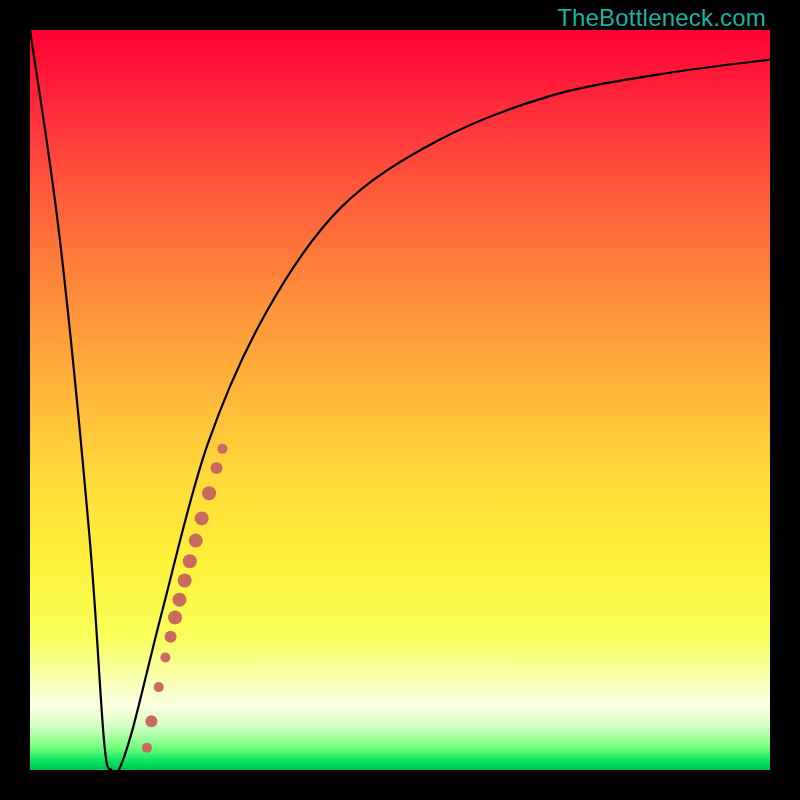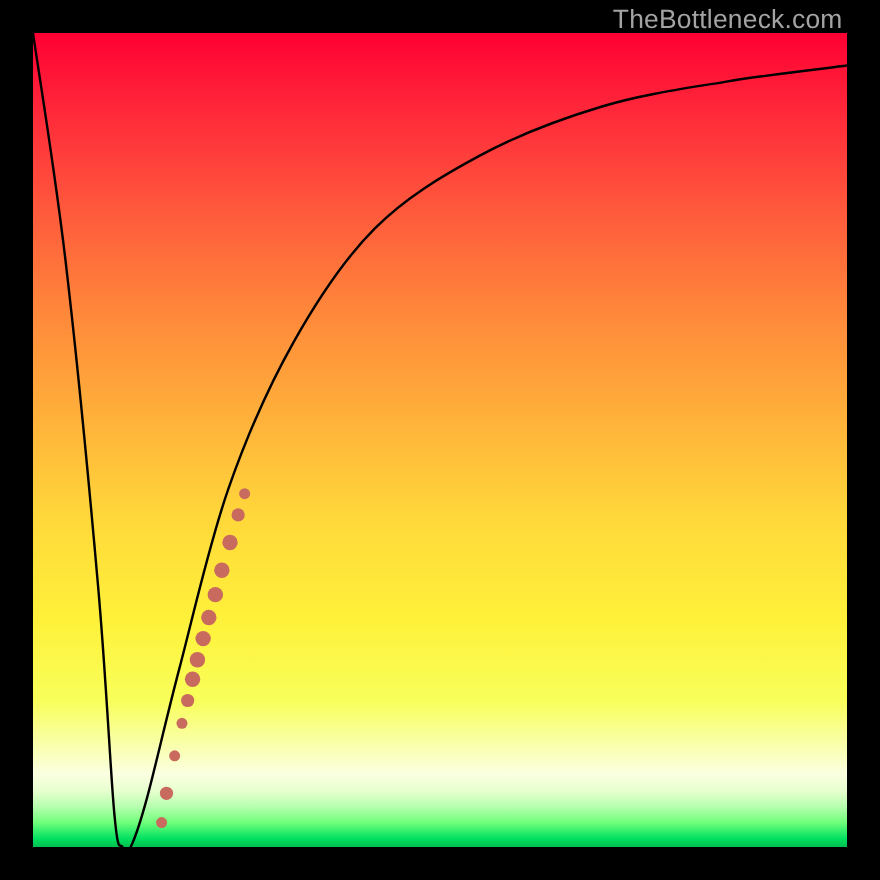--- a/index.html
+++ b/index.html
@@ -43,21 +43,21 @@
       #b8ffb0 95%,
       #6fff7a 97%,
       #00e060 99%,
       #00c050 100%
     );
   }
   .watermark {
     position: absolute;
     top: 4px;
     right: 34px;
-    color: #a3a3a3;
+    color: #14b8a6;
     font-size: 24px;
     font-weight: 400;
     letter-spacing: 0.2px;
     user-select: none;
   }
   svg.curve {
     position: absolute;
     left: 0; top: 0;
     width: 740px; height: 740px;
   }

